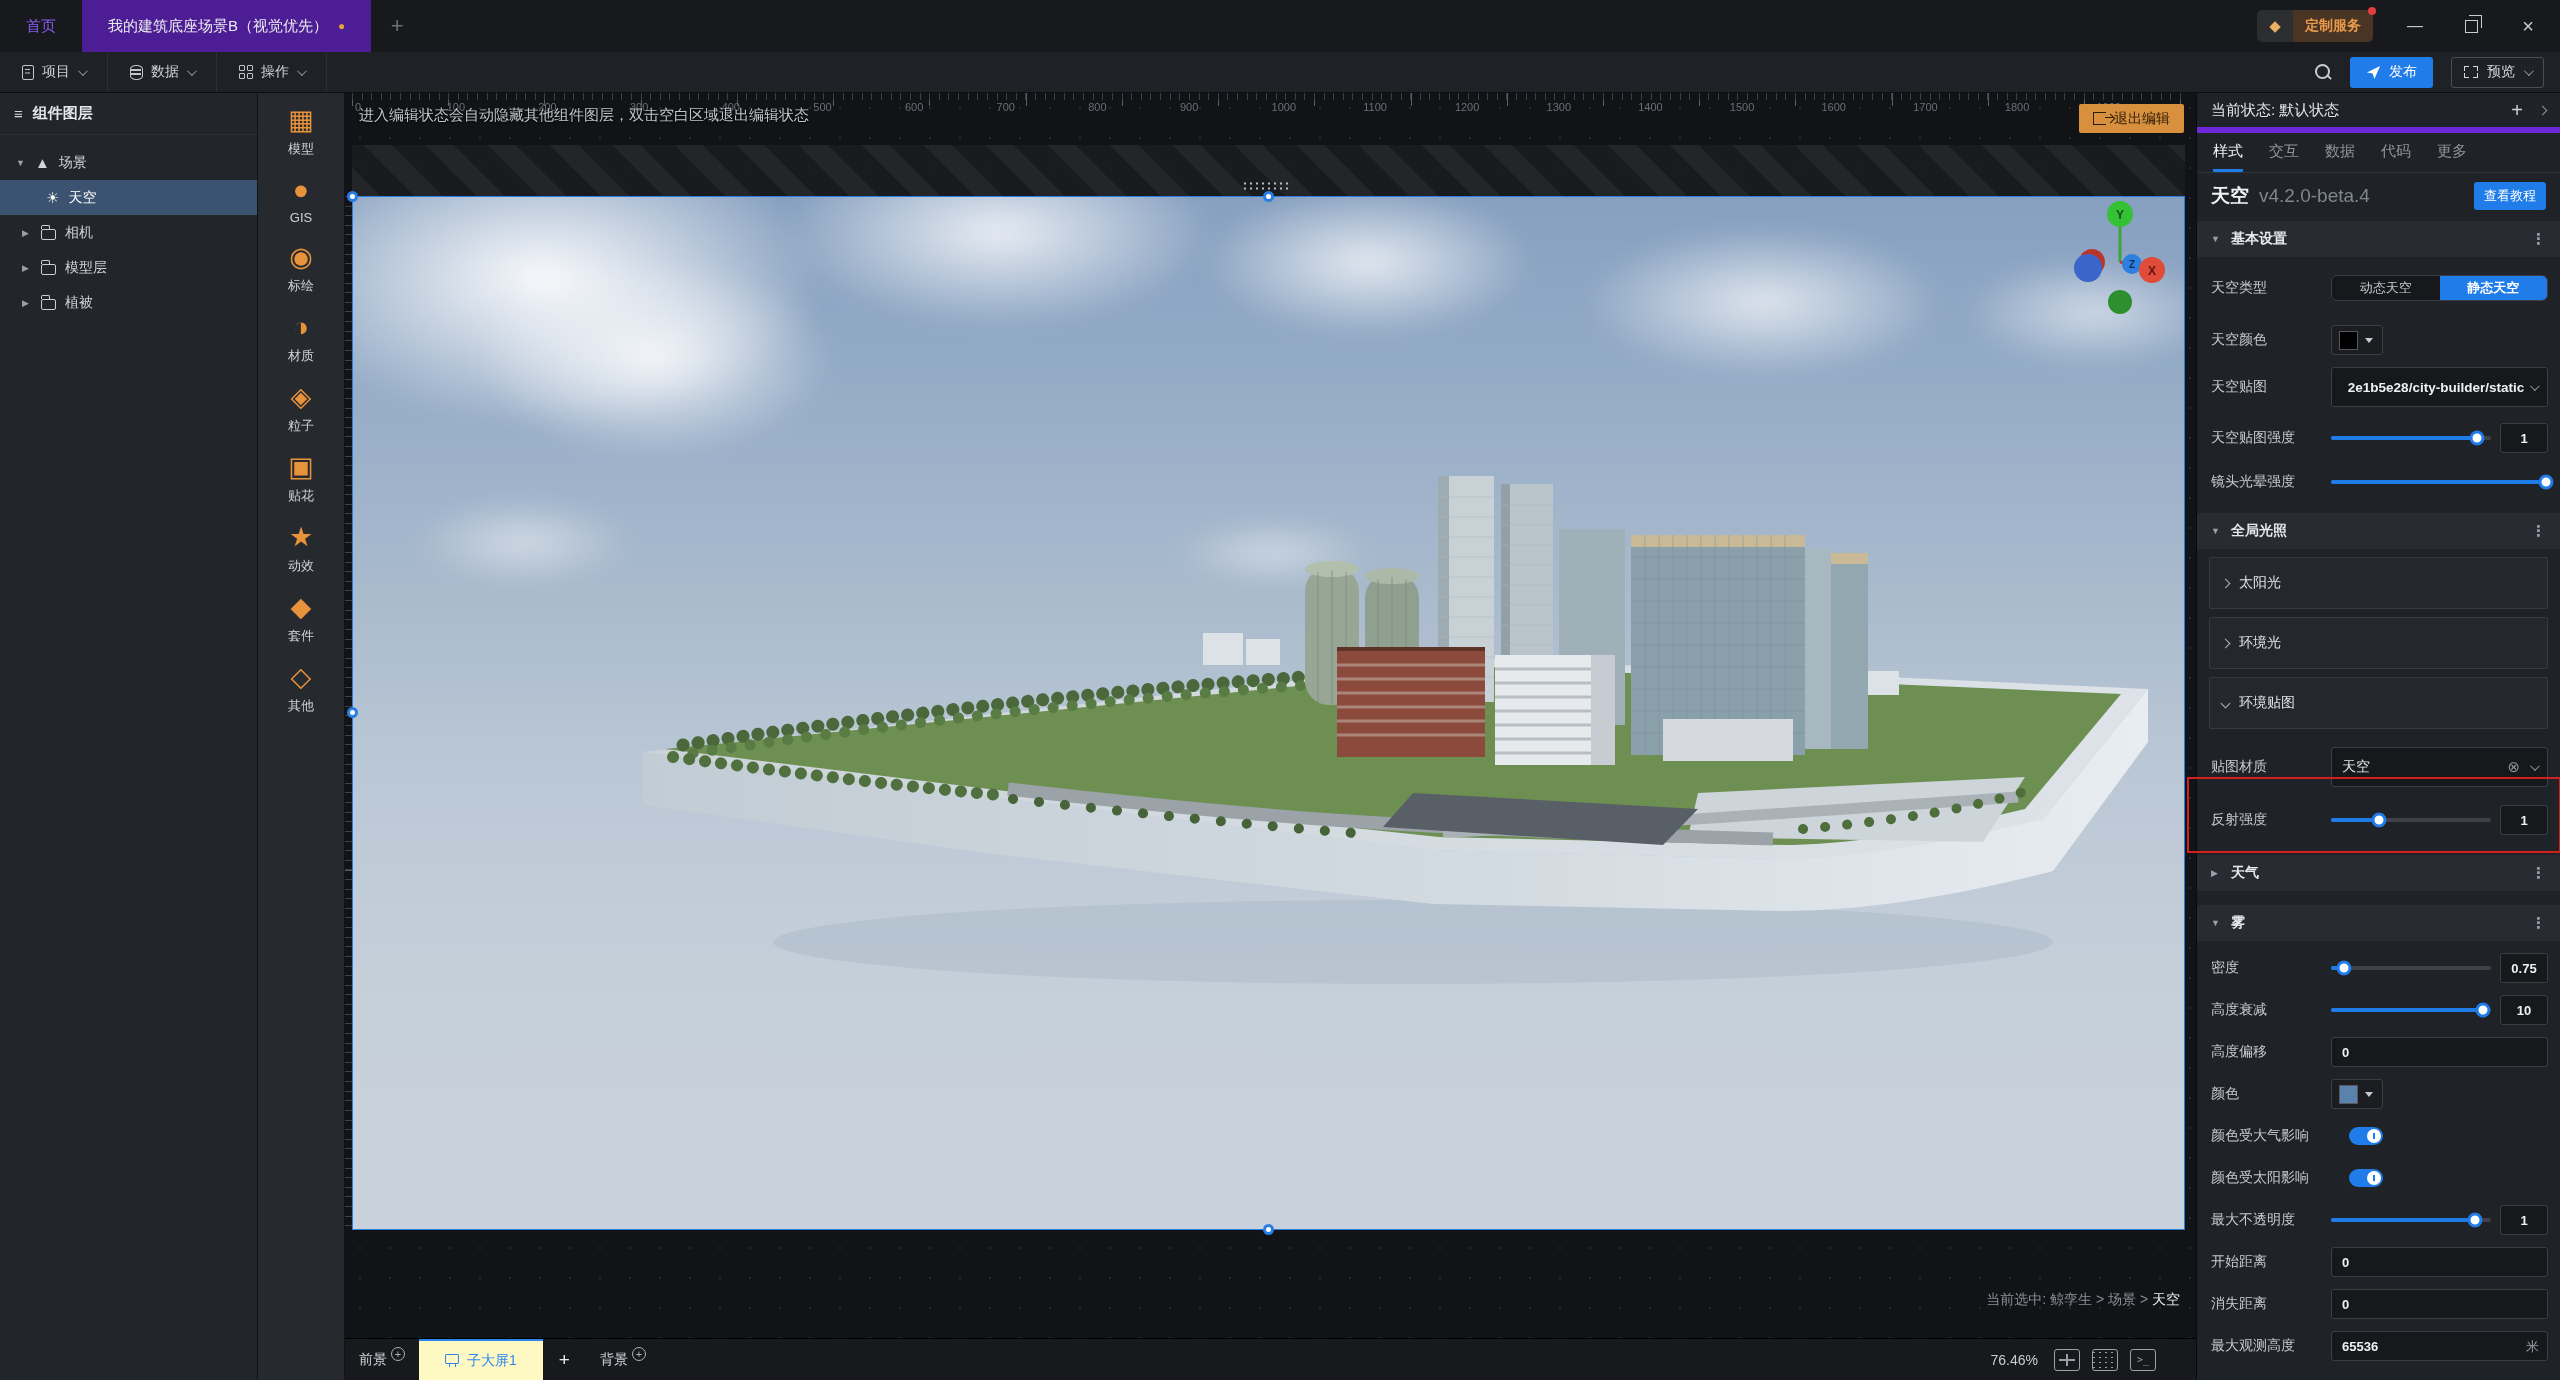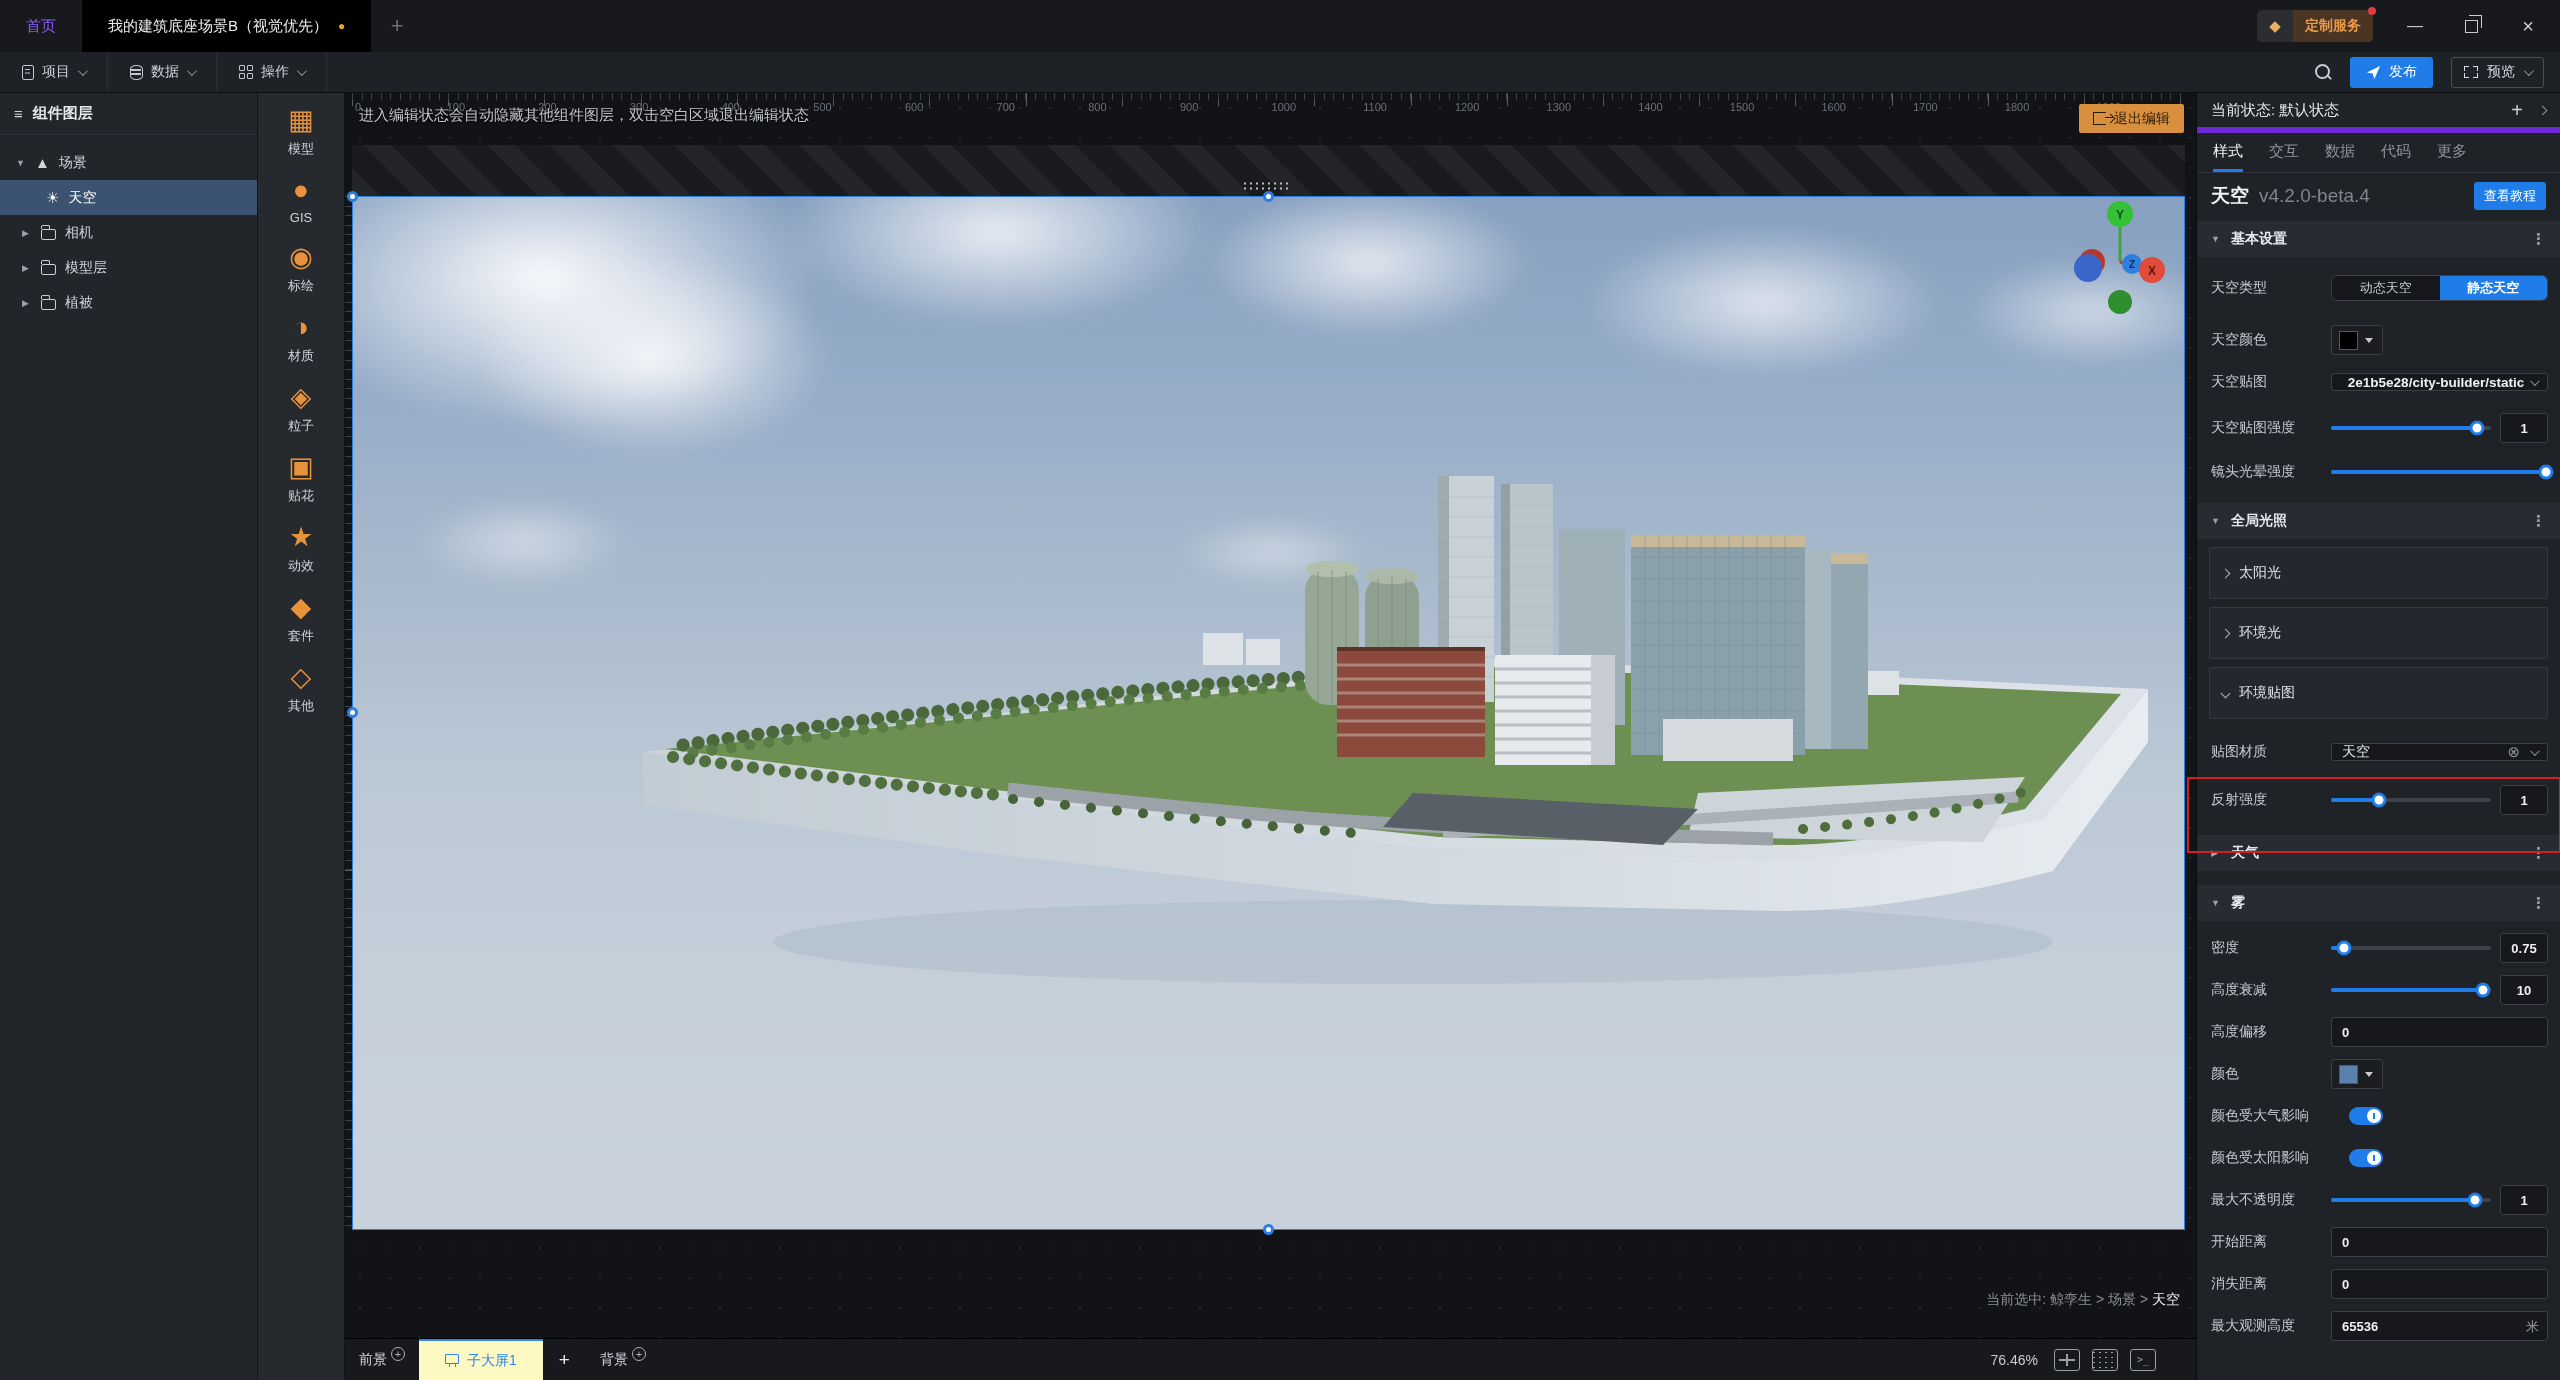--- a/index.html
+++ b/index.html
@@ -3,21 +3,21 @@
 <meta charset="utf-8">
 <style>
   * { margin:0; padding:0; box-sizing:border-box; }
   html,body { width:2560px; height:1380px; background:#121316; overflow:hidden; }
   body { font-family:"Liberation Sans","DejaVu Sans",sans-serif; color:#c9cdd3; font-size:14px; }
   #app { position:relative; width:2560px; height:1380px; }
 
   
   .titlebar { position:absolute; left:0; top:0; width:2560px; height:52px; background:#17191c; display:flex; align-items:stretch; }
   .tab { display:flex; align-items:center; gap:10px; padding:0 26px; font-size:15px; color:#8b5cf6; cursor:pointer; }
-  .tab.active { background:#000000; color:#e9ebee; }
+  .tab.active { background:#4c1d95; color:#e9ebee; }
   .tab .mod-dot { color:#e8a33d; font-size:12px; }
   .newtab { width:52px; display:flex; align-items:center; justify-content:center; color:#6a6f76; font-size:22px; }
   .titlebar-right { margin-left:auto; display:flex; align-items:center; gap:28px; padding-right:18px; }
   .svc-badge { display:flex; align-items:center; height:32px; background:#2b2d31; border-radius:5px; overflow:visible; position:relative; }
   .svc-badge .gem { width:36px; display:flex; align-items:center; justify-content:center; color:#e8b061; font-size:15px; }
   .svc-badge .svc-label { background:#4a3423; color:#e89a4a; font-weight:bold; font-size:14px; height:32px; display:flex; align-items:center; padding:0 12px; border-radius:0 5px 5px 0; }
   .svc-badge .red-dot { position:absolute; right:-3px; top:-3px; width:8px; height:8px; border-radius:50%; background:#e03e3e; }
   .winbtn { color:#c9cdd3; font-size:16px; width:28px; text-align:center; cursor:pointer; }
   .restore-sq { position:relative; width:13px; height:13px; border:1.5px solid #c9cdd3; margin:0 8px; }
   .restore-sq::before { content:""; position:absolute; left:3px; top:-6px; width:12px; height:12px; border:1.5px solid #c9cdd3; border-left:none; border-bottom:none; }
@@ -107,21 +107,21 @@
   .sec-head .dots { margin-left:auto; color:#9aa0a7; font-size:15px; cursor:pointer; }
   .ins-row { display:flex; align-items:center; margin:12px 12px 0 14px; min-height:30px; }
   .ins-row .lbl { flex:0 0 120px; color:#c6cad0; font-size:14px; }
   .ins-row .ctrl { flex:1; display:flex; align-items:center; }
   .seg { flex:1; display:flex; border:1px solid #3c4046; border-radius:6px; overflow:hidden; height:26px; }
   .seg .opt { flex:1; display:flex; align-items:center; justify-content:center; background:#16181c; color:#c6cad0; font-size:13px; cursor:pointer; }
   .seg .opt.active { background:#1f7ce8; color:#fff; font-weight:bold; }
   .swatch-btn { display:flex; align-items:center; gap:7px; width:52px; height:30px; border:1px solid #3c4046; border-radius:3px; background:#1b1d21; padding:0 7px; cursor:pointer; }
   .swatch { width:19px; height:19px; border:1px solid #55585e; }
   .tri-down { width:0; height:0; border-left:4.5px solid transparent; border-right:4.5px solid transparent; border-top:5.5px solid #c6cad0; }
-  .dropdown { flex:1; height:18px; border:1px solid #3c4046; border-radius:3px; background:#16181c; display:flex; align-items:center; padding:0 10px; cursor:pointer; }
+  .dropdown { flex:1; height:40px; border:1px solid #3c4046; border-radius:3px; background:#16181c; display:flex; align-items:center; padding:0 10px; cursor:pointer; }
   .dropdown .dval { flex:1; text-align:center; color:#eef0f2; font-weight:bold; font-size:13.5px; }
   .dropdown .dval.left { text-align:left; font-weight:normal; color:#dfe2e6; font-size:14px; }
   .slider { flex:1; position:relative; height:16px; cursor:pointer; }
   .slider .track { position:absolute; left:0; right:0; top:6px; height:4px; background:#3e4248; border-radius:2px; }
   .slider .fill { position:absolute; left:0; top:6px; height:4px; background:#1f7ce8; border-radius:2px; width:var(--fill); }
   .slider .knob { position:absolute; top:8px; left:var(--fill); width:15px; height:15px; background:#fff; border:3.5px solid #1f7ce8; border-radius:50%; transform:translate(-50%,-50%); }
   .valbox { width:48px; height:30px; margin-left:9px; background:#16181c; border:1px solid #3c4046; border-radius:3px; color:#eef0f2; font-weight:bold; display:flex; align-items:center; justify-content:center; font-size:13px; }
   .txtwrap { flex:1; position:relative; }
   .txtin { width:100%; height:30px; background:#16181c; border:1px solid #3c4046; border-radius:3px; color:#eef0f2; font-weight:bold; padding:0 30px 0 10px; font-size:13px; font-family:inherit; }
   .unit { position:absolute; right:9px; top:7px; color:#9aa0a7; font-size:13px; }

